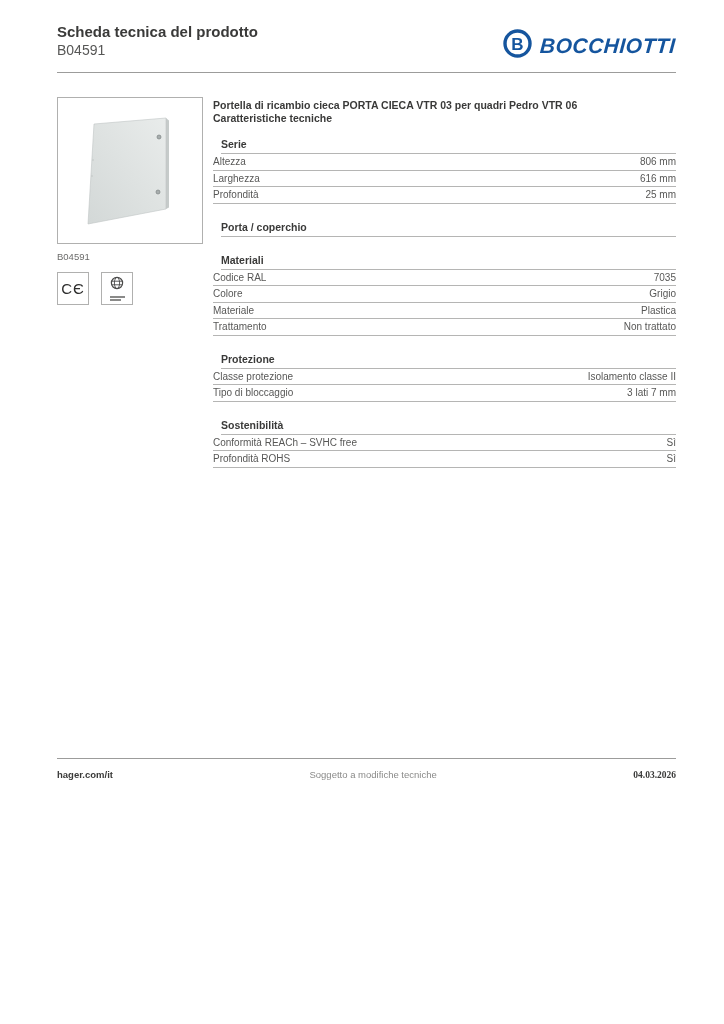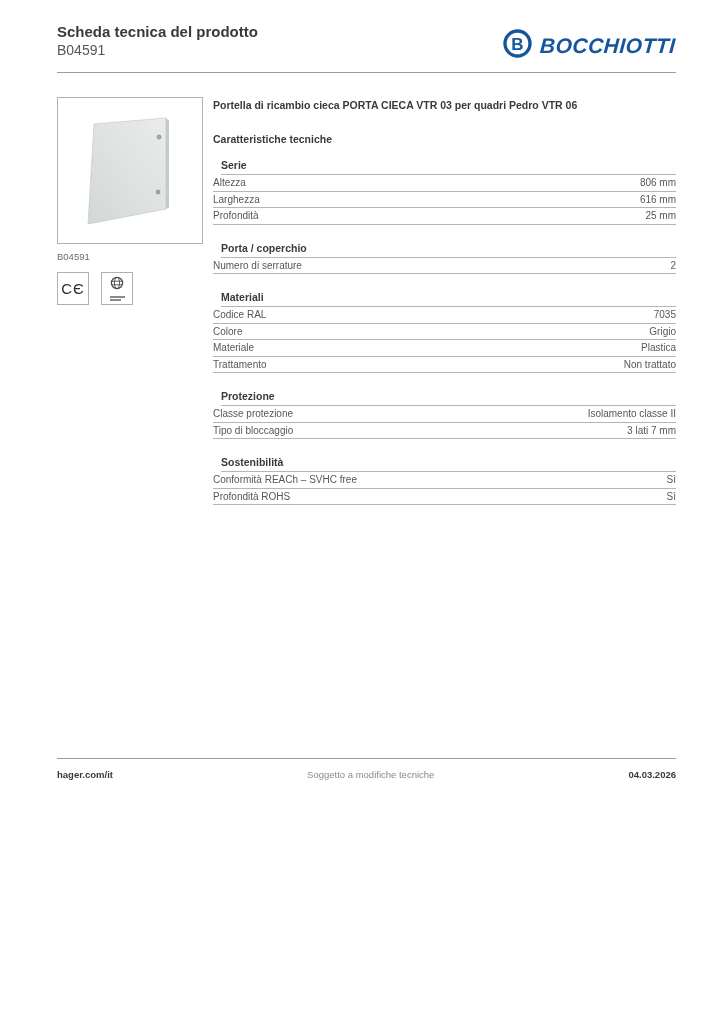--- a/index.html
+++ b/index.html
@@ -98,21 +98,20 @@
     font-size: 10.5px;
     font-weight: bold;
     color: #3a3a39;
     line-height: 13px;
     margin-top: 2px;
   }
   .specs-heading {
     font-size: 10.5px;
     font-weight: bold;
     color: #3a3a39;
-    margin-top: 21px;
   }
   #sections { margin-top: 14px; }
   .spec-section { margin-bottom: 17px; }
   .section-title {
     font-size: 10.5px;
     font-weight: bold;
     color: #3a3a39;
     padding-bottom: 3px;
     border-bottom: 1px solid #b5b5b4;
     margin-left: 8px;
@@ -137,21 +136,21 @@
     bottom: 24px;
     border-top: 1px solid #9c9c9b;
     padding-top: 10px;
     display: flex;
     justify-content: space-between;
     align-items: baseline;
     font-size: 9.5px;
   }
   .footer-site { font-weight: bold; color: #3a3a39; }
   .footer-note { color: #8a8a89; }
-  .footer-date { font-weight: bold; color: #3a3a39; }
+  .footer-date { font-weight: bold; color: #3a3a39; font-family: Liberation Serif, serif; }
 </style>
 </head>
 <body>
 
 <div class="page">
 
   <div class="header">
     <div>
       <div class="page-title">Scheda tecnica del prodotto</div>
       <div class="product-code">B04591</div>
@@ -228,26 +227,20 @@
 
   <div class="spec-row">
     <span class="spec-label">Profondità</span>
     <span class="spec-value">25 mm</span>
   </div>
 </div>
   </section>
 
   <section class="spec-section">
     <h3 class="section-title">Porta / coperchio</h3>
-    <div class="rows">
-  <div class="spec-row">
-    <span class="spec-label">Numero di serrature</span>
-    <span class="spec-value">2</span>
-  </div>
-</div>
   </section>
 
   <section class="spec-section">
     <h3 class="section-title">Materiali</h3>
     <div class="rows">
   <div class="spec-row">
     <span class="spec-label">Codice RAL</span>
     <span class="spec-value">7035</span>
   </div>
 

